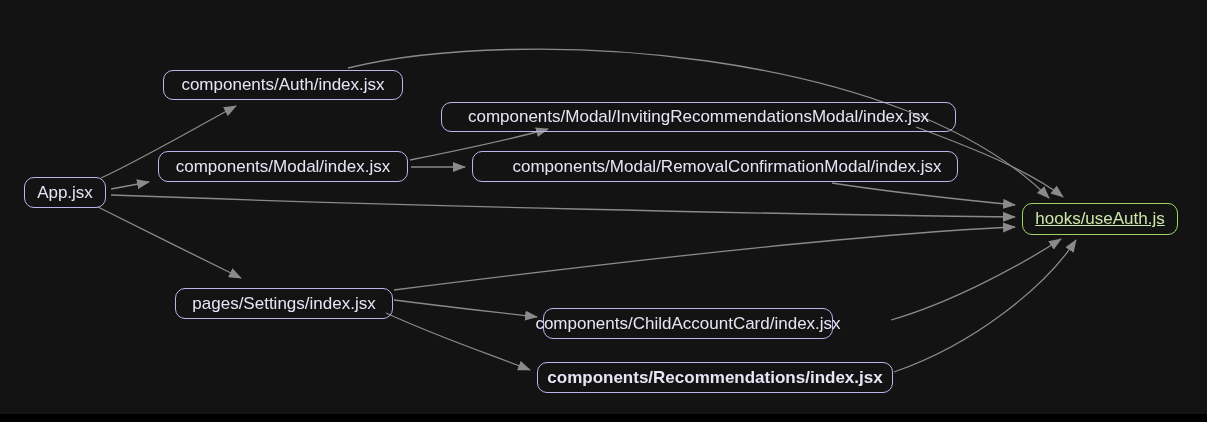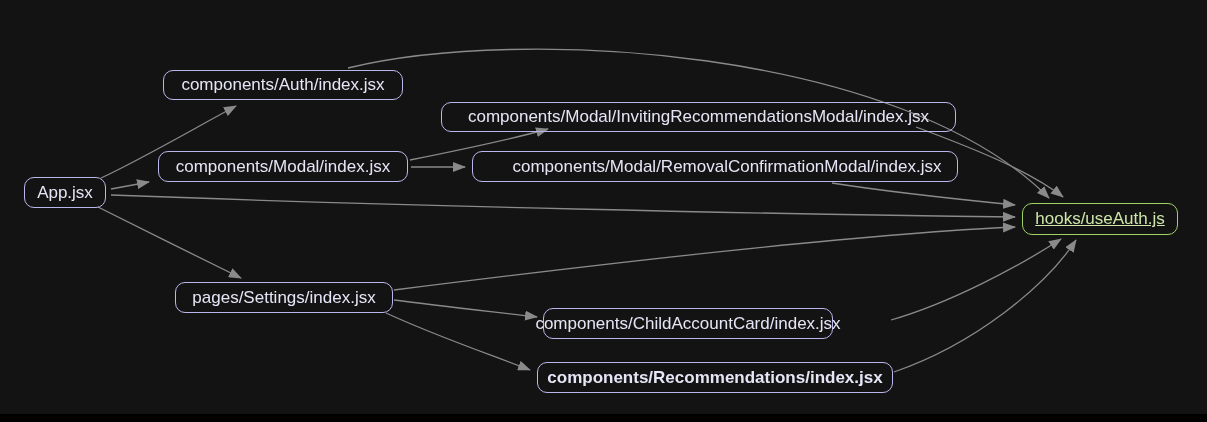--- a/index.html
+++ b/index.html
@@ -89,21 +89,21 @@
       </div>
       <div class="node" style="left: 441px; top: 95px; width: 515px; height: 30px; margin-top: 7px;">
         <span>components/Modal/InvitingRecommendationsModal/index.jsx</span>
       </div>
       <div class="node" style="left: 472px; top: 151px; width: 486px; height: 31px; padding-left: 24px;">
         <span>components/Modal/RemovalConfirmationModal/index.jsx</span>
       </div>
       <div class="node highlight" style="left: 1022px; top: 203px; width: 156px; height: 32px; text-decoration: underline;">
         <span>hooks/useAuth.js</span>
       </div>
-      <div class="node" style="left: 175px; top: 282px; width: 218px; height: 31px;">
+      <div class="node" style="left: 175px; top: 288px; width: 218px; height: 31px;">
         <span>pages/Settings/index.jsx</span>
       </div>
       <div class="node" style="left: 543px; top: 308px; width: 290px; height: 31px;">
         <span>components/ChildAccountCard/index.jsx</span>
       </div>
       <div class="node" style="left: 537px; top: 362px; width: 356px; height: 31px; font-weight: bold;">
         <span>components/Recommendations/index.jsx</span>
       </div>
     </div>
 </div>

